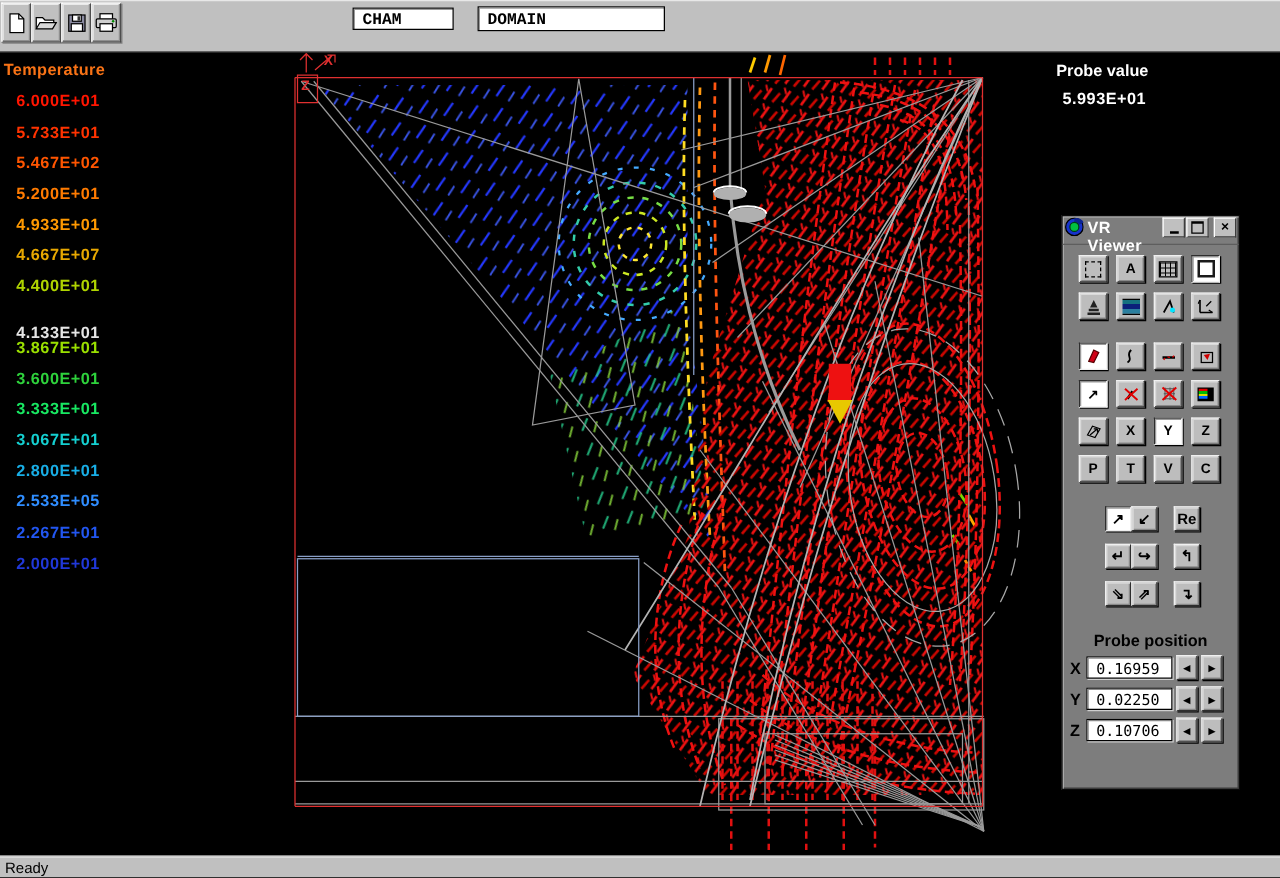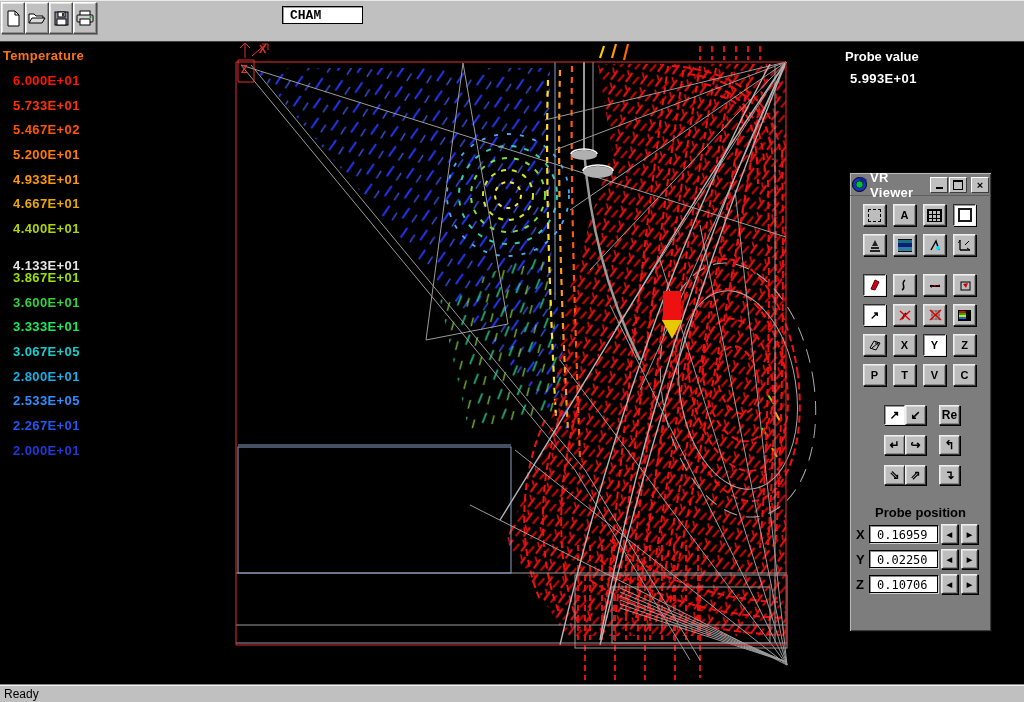--- a/index.html
+++ b/index.html
@@ -35,21 +35,21 @@
   .probe-val{position:absolute;left:850px;top:29px;color:#fff;font:bold 13px "Liberation Sans",sans-serif;letter-spacing:.4px;}
   .axis-lb{position:absolute;color:#e03030;font:bold 11px "Liberation Sans",sans-serif;}
   
   .vrwin{
     position:absolute;left:849px;top:172px;width:141px;height:458px;
     background:#7d7d7d;border:1px solid #0a0a0a;
     box-shadow:inset 1px 1px 0 #b9b9b9, inset -1px -1px 0 #3c3c3c, 1px 1px 0 #000;
     z-index:5;
   }
   .vr-title{
-    height:21px;display:flex;align-items:center;padding:1px 2px 0 2px;
+    height:21px;display:flex;align-items:flex-start;padding:1px 2px 0 2px;
     border-bottom:1px solid #5e5e5e;
   }
   .vr-title-text{flex:1;color:#fff;font:bold 13px "Liberation Sans",sans-serif;margin-left:3px;letter-spacing:.3px;}
   .winbtn{
     width:16px;height:14px;background:#c0c0c0;margin-left:1px;
     border:1px solid;border-color:#fff #3d3d3d #3d3d3d #fff;
     display:flex;align-items:center;justify-content:center;
     font:bold 11px "Liberation Sans",sans-serif;line-height:10px;color:#000;
   }
   .winbtn.close{margin-left:4px;}
@@ -122,20 +122,21 @@
   </div>
   <div class="mtb" style="left:73px">
     <svg width="18" height="16">
         <rect x="4" y="1" width="10" height="5" fill="#fff" stroke="#000"></rect>
         <rect x="1" y="5" width="16" height="7" rx="1" fill="#cfcfcf" stroke="#000"></rect>
         <rect x="4" y="9" width="10" height="6" fill="#fff" stroke="#000"></rect>
         <circle cx="14.5" cy="7" r="1" fill="#008800"></circle>
       </svg>
   </div>
   <input class="tfield" style="left: 250px; top: 6px; width: 72px; height: 16px;" readonly="" value="CHAM">
+  <input class="tfield" style="left: 350px; top: 5px; width: 141px; height: 18px;" readonly="" value="DOMAIN">
 </div>
 
 <div class="scene">
 
   <svg width="1024" height="642" viewBox="0 42 1024 642">
     <defs>
       <pattern id="p-blue" width="20" height="20" patternUnits="userSpaceOnUse" patternTransform="rotate(6)">
         <line x1="3" y1="15" x2="9" y2="4" stroke="#2438ff" stroke-width="1.8"></line>
         <line x1="13" y1="18" x2="17" y2="10" stroke="#3a55e8" stroke-width="1.4"></line>
       </pattern>
@@ -300,27 +301,27 @@
 
   <span class="axis-lb" style="left:259px;top:1px">X</span>
   <span class="axis-lb" style="left:241px;top:21px">Z</span>
 
   <div class="lg-title">Temperature</div>
   <div class="lg-item" style="top: 31px; color: rgb(255, 21, 0);">6.000E+01</div>
   <div class="lg-item" style="top: 56px; color: rgb(255, 51, 0);">5.733E+01</div>
   <div class="lg-item" style="top: 80px; color: rgb(255, 85, 0);">5.467E+02</div>
   <div class="lg-item" style="top: 105px; color: rgb(255, 123, 0);">5.200E+01</div>
   <div class="lg-item" style="top: 130px; color: rgb(255, 153, 0);">4.933E+01</div>
-  <div class="lg-item" style="top: 154px; color: rgb(232, 168, 0);">4.667E+01</div>
+  <div class="lg-item" style="top: 154px; color: rgb(232, 168, 0);">4.667E+07</div>
   <div class="lg-item" style="top: 179px; color: rgb(176, 212, 0);">4.400E+01</div>
   <div class="lg-item" style="top: 200px; color: #e5e5e5; margin-top: 16px;">4.133E+01</div>
   <div class="lg-item" style="top: 228px; color: rgb(154, 224, 0);">3.867E+01</div>
   <div class="lg-item" style="top: 253px; color: rgb(46, 210, 60);">3.600E+01</div>
   <div class="lg-item" style="top: 277px; color: rgb(24, 232, 98);">3.333E+01</div>
-  <div class="lg-item" style="top: 302px; color: rgb(20, 207, 208);">3.067E+05</div>
+  <div class="lg-item" style="top: 302px; color: rgb(20, 207, 208);">3.067E+01</div>
   <div class="lg-item" style="top: 327px; color: rgb(24, 174, 230);">2.800E+01</div>
   <div class="lg-item" style="top: 351px; color: rgb(47, 141, 255);">2.533E+05</div>
   <div class="lg-item" style="top: 376px; color: rgb(34, 86, 240);">2.267E+01</div>
   <div class="lg-item" style="top: 401px; color: rgb(32, 56, 216);">2.000E+01</div>
 
   <div class="probe-label">Probe value</div>
   <div class="probe-val">5.993E+01</div>
 </div>
 
 <div class="vrwin">

